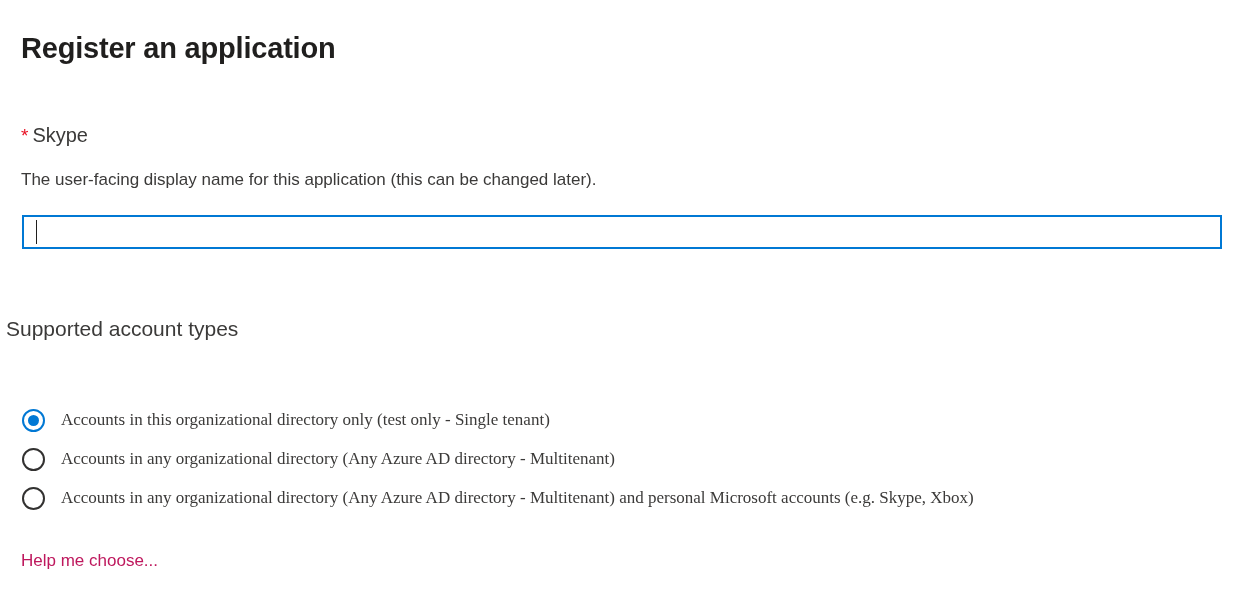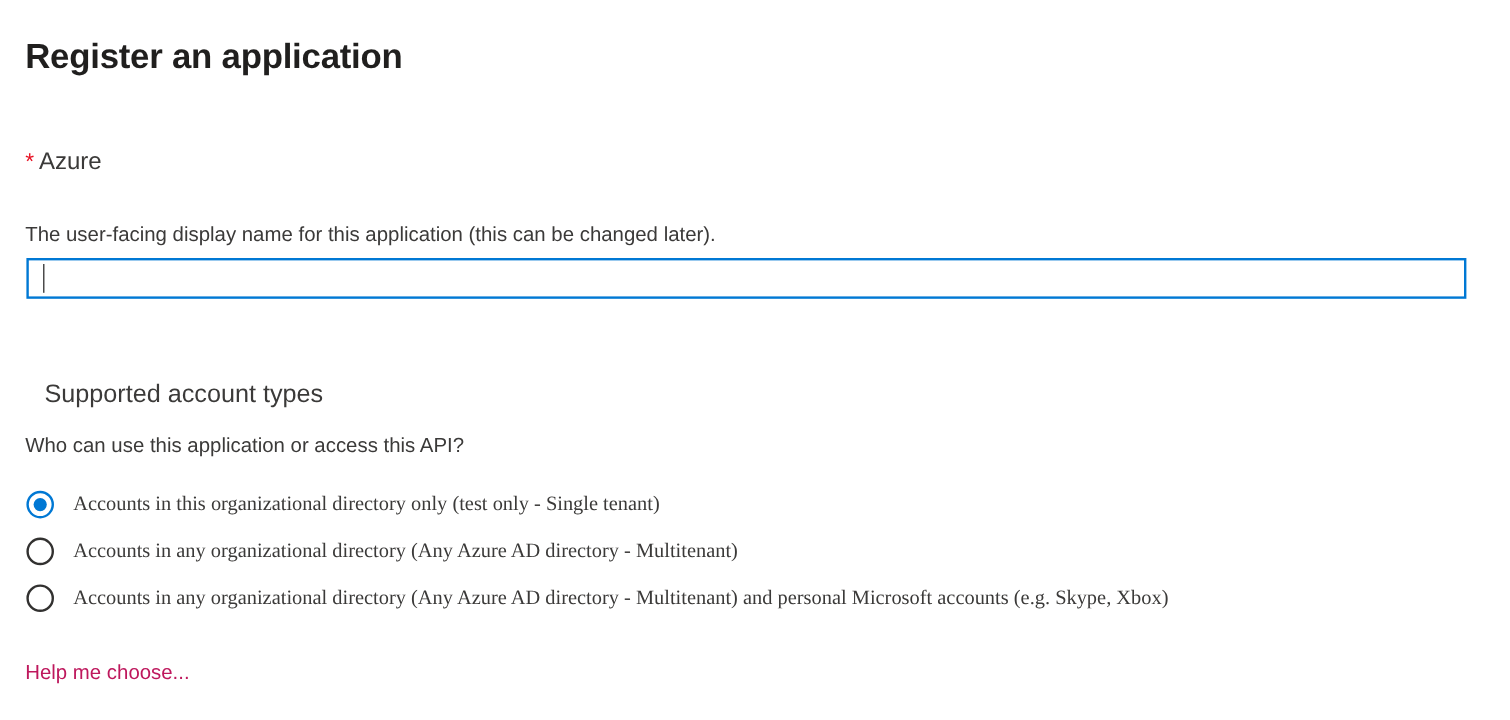--- a/index.html
+++ b/index.html
@@ -55,21 +55,21 @@
   .req-asterisk {
     color: #e81123;
     font-size: 19px;
     margin-right: 4px;
     vertical-align: baseline;
   }
 
   .name-desc {
     position: absolute;
     left: 21px;
-    top: 184px;
+    top: 168px;
     font-size: 17px;
     line-height: 24px;
     font-weight: 400;
     color: #3b3a39;
     white-space: nowrap;
   }
 
   .name-input-wrap {
     position: absolute;
     left: 22px;
@@ -98,21 +98,21 @@
     top: 5px;
     width: 1px;
     height: 24px;
     background: #201f1e;
     pointer-events: none;
   }
 
   
   .section-title {
     position: absolute;
-    left: 37px;
+    left: 6px;
     top: 314px;
     font-size: 21px;
     line-height: 29px;
     font-weight: 400;
     color: #3b3a39;
     white-space: nowrap;
   }
   .section-desc {
     position: absolute;
     left: 21px;
@@ -183,33 +183,32 @@
   }
 </style>
 </head>
 <body>
 
 <div class="page">
 
   <h1 class="page-title">Register an application</h1>
 
   <div class="name-label">
-    <span class="req-asterisk">*</span><span>Azure</span>
+    <span class="req-asterisk">*</span><span>Skype</span>
   </div>
 
   <div class="name-desc">The user-facing display name for this application (this can be changed later).</div>
 
   <div class="name-input-wrap">
     <input class="name-input" type="text" autocomplete="off" placeholder="" style="">
     <div class="fake-caret"></div>
   </div>
 
   <div class="section-title">Supported account types</div>
 
-  <div class="section-desc">Who can use this application or access this API?</div>
 
   <div class="radio-group" role="radiogroup">
 
     <div class="radio-row selected" role="radio">
       <span class="radio-mark"></span>
       <span class="radio-text">Accounts in this organizational directory only (test only - Single tenant)</span>
     </div>
 
     <div class="radio-row" role="radio">
       <span class="radio-mark"></span>

